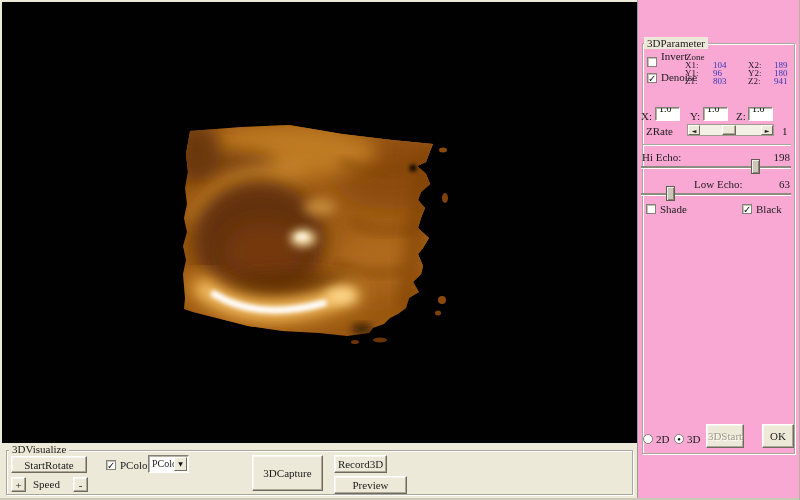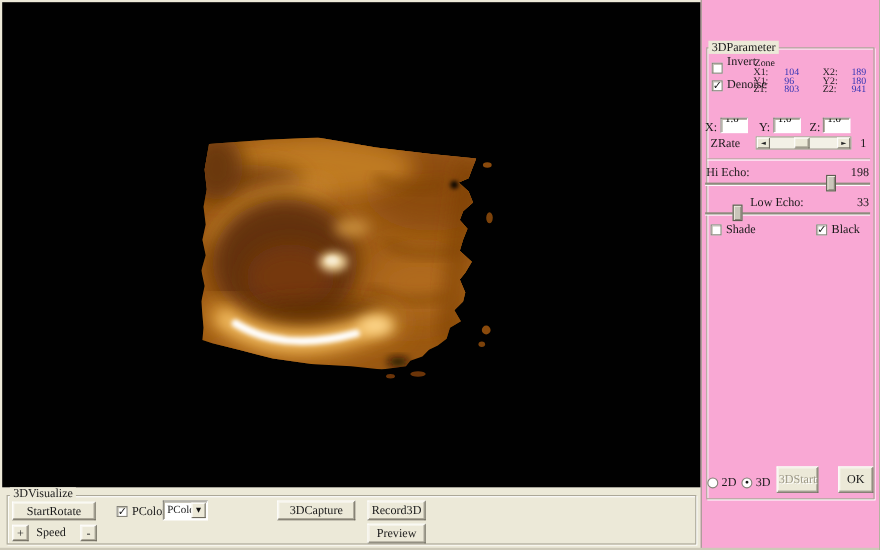--- a/index.html
+++ b/index.html
@@ -174,23 +174,23 @@
   <button class="btn" style="left:73px; top:477px; width:15px; height:15px;">-</button>
 
   <span class="chk" style="left:106px; top:460px;">✓</span>
   <span class="lbl" style="left:120px; top:459px;">PColor</span>
 
   <div class="combo" style="left:148px; top:455px; width:41px; height:18px;">
     <span class="txt">PColor</span>
     <span class="drop">▼</span>
   </div>
 
-  <button class="btn" style="left:252px; top:455px; width:71px; height:18px;">3DCapture</button>
+  <button class="btn" style="left:252px; top:455px; width:71px; height:36px;">3DCapture</button>
   <button class="btn" style="left:334px; top:455px; width:53px; height:18px;">Record3D</button>
-  <button class="btn" style="left:334px; top:476px; width:53px; height:18px;">Preview</button>
+  <button class="btn" style="left:334px; top:476px; width:73px; height:18px;">Preview</button>
 
   <div id="param-panel">
     <div class="gb" style="left:4px; top:43px; width:153px; height:411px;"></div>
     <span class="gb-label" style="left:6px; top:37px;">3DParameter</span>
 
     <span class="chk" style="left:9px; top:57px;"></span>
     <span class="lbl" style="left:23px; top:50px;">Invert</span>
     <span class="chk" style="left:9px; top:73px;">✓</span>
     <span class="lbl" style="left:23px; top:71px;">Denoise</span>
 
@@ -226,22 +226,22 @@
     </div>
     <span class="lbl" style="left:144px; top:125px;">1</span>
 
     <div class="sep" style="left:5px; top:144px; width:148px;"></div>
 
     <span class="lbl" style="left:4px; top:151px;">Hi Echo:</span>
     <span class="lbl" style="left:118px; top:151px; width:34px; text-align:right;">198</span>
     <div class="track" style="left:3px; top:166px; width:150px;"></div>
     <div class="thumb" style="left:113px; top:159px;"></div>
 
-    <span class="lbl" style="left:4px; top:178px;padding-left:40px;">Low Echo:</span>
-    <span class="lbl" style="left:118px; top:178px; width:34px; text-align:right;">33</span>
+    <span class="lbl" style="left:16px; top:178px;padding-left:40px;">Low Echo:</span>
+    <span class="lbl" style="left:118px; top:178px; width:34px; text-align:right;">63</span>
     <div class="track" style="left:3px; top:193px; width:150px;"></div>
     <div class="thumb" style="left:28px; top:186px;"></div>
 
     <span class="chk" style="left:8px; top:204px;"></span>
     <span class="lbl" style="left:22px; top:203px;">Shade</span>
     <span class="chk" style="left:104px; top:204px;">✓</span>
     <span class="lbl" style="left:118px; top:203px;">Black</span>
 
     <span class="radio" style="left:5px; top:434px;"></span>
     <span class="lbl" style="left:18px; top:433px;">2D</span>

